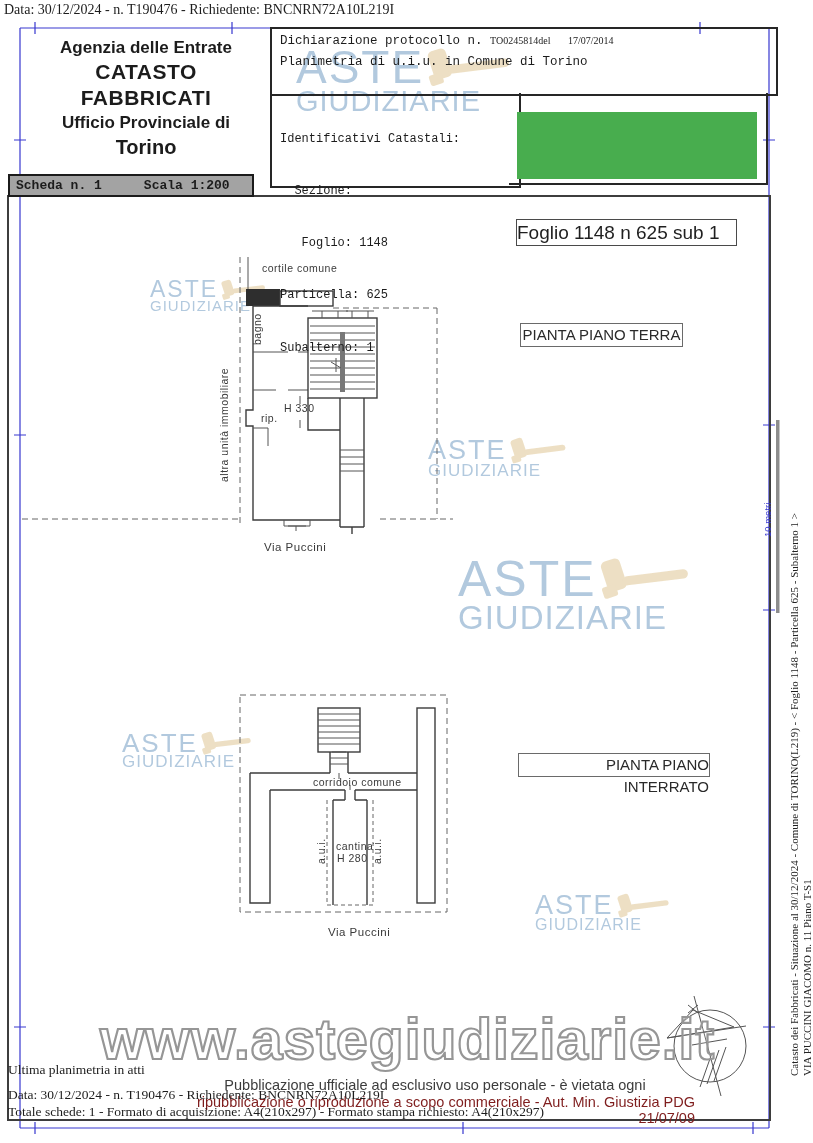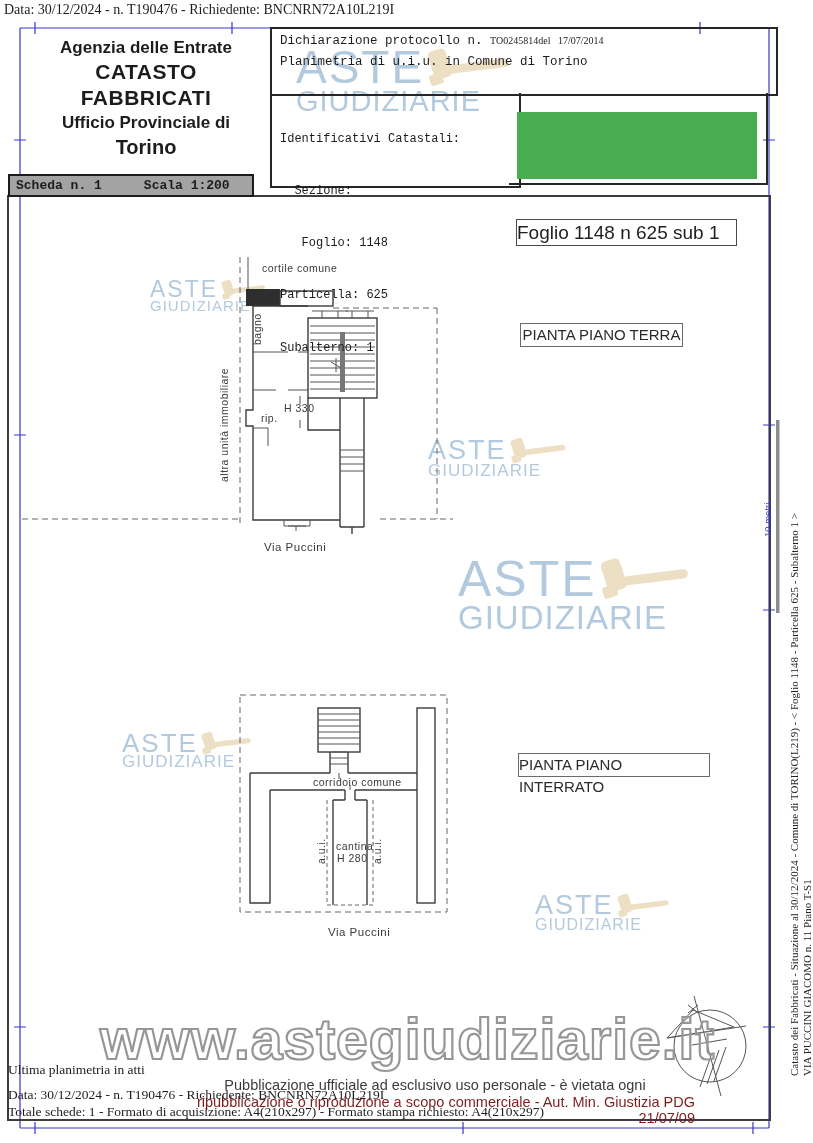--- a/index.html
+++ b/index.html
@@ -32,21 +32,21 @@
   #compilata-box .lbl{font-size:12px;padding:3px 0 0 8px;}
   #compilata-box .green{position:absolute;left:8px;top:19px;width:240px;height:67px;
       background:var(--green,#48ad4e);}
 
   
   #foglio-box{left:516px;top:219px;width:219px;height:25px;border:1.5px solid #4a4a4a;
       font-size:19px;line-height:25px;color:#1f1f1f;z-index:2;}
   #terra-box{left:520px;top:323px;width:161px;height:22px;border:1.3px solid #6a6a6a;
       font-size:15px;line-height:22px;text-align:center;color:#2a2a2a;z-index:2;}
   #interrato-box{left:518px;top:753px;width:190px;height:22px;border:1.3px solid #6a6a6a;
-      font-size:15px;line-height:22px;text-align:left;color:#2a2a2a;z-index:2;}
+      font-size:15px;line-height:22px;text-align:right;color:#2a2a2a;z-index:2;}
 
   
   .wm{z-index:0;color:var(--wm,#9fbcd6);opacity:.8;line-height:.95;}
   .wm .row{display:flex;align-items:center;}
   .wm .aste{font-size:var(--fa);letter-spacing:2px;}
   .wm .giu{font-size:var(--fg);letter-spacing:1px;margin-top:-2px;}
   .wm svg{width:var(--gw);height:auto;margin-left:3px;flex:none;}
   #www-wm{left:100px;top:1006px;font-size:57px;font-weight:bold;letter-spacing:1px;
       color:rgba(255,255,255,0.15);-webkit-text-stroke:2.2px #969696;z-index:1;white-space:nowrap;}
 
@@ -227,21 +227,21 @@
 
 <div id="scheda-box" class="abs mono">
   <span>Scheda n. 1</span>
   <span class="scala">Scala 1:200</span>
 </div>
 
 <div id="decl-box" class="abs mono">
   <div>
     <span>Dichiarazione protocollo n.</span>
     <span class="big">TO0245814</span><span class="big">del</span>
-    <span class="big" style="">17/07/2014</span>
+    <span class="big" style="margin-left:10px">17/07/2014</span>
   </div>
   <div>Planimetria di u.i.u. in Comune di Torino</div>
 </div>
 
 <div id="ident-box" class="abs mono">
   <div>Identificativi Catastali:</div>
   <div>  Sezione:</div>
   <div>   Foglio: 1148</div>
   <div>Particella: 625</div>
   <div>Subalterno: 1</div>

